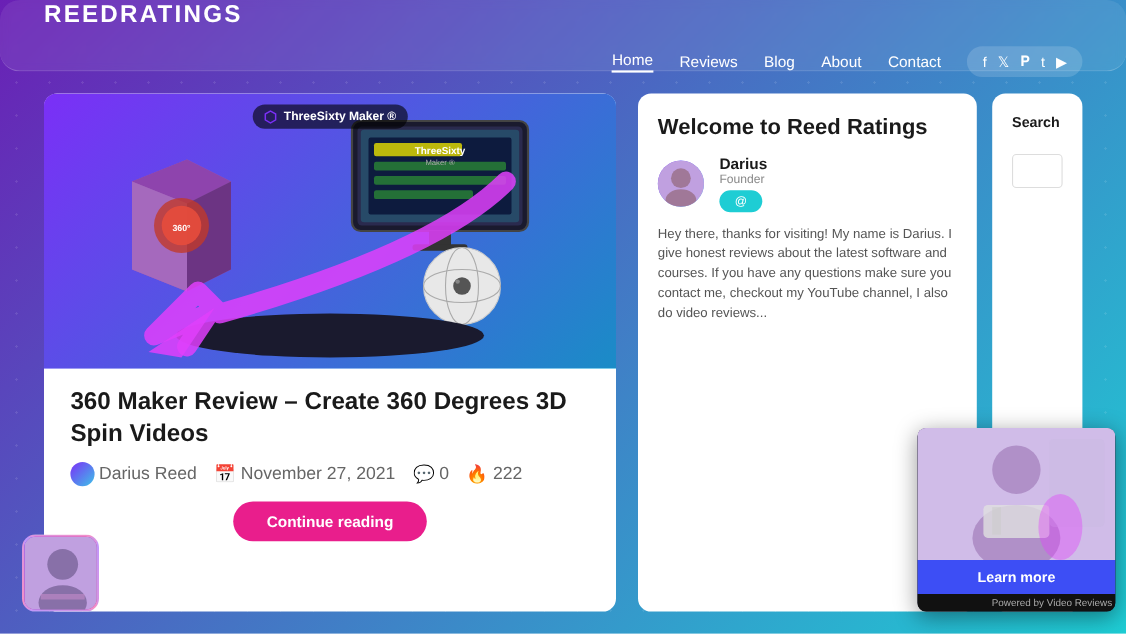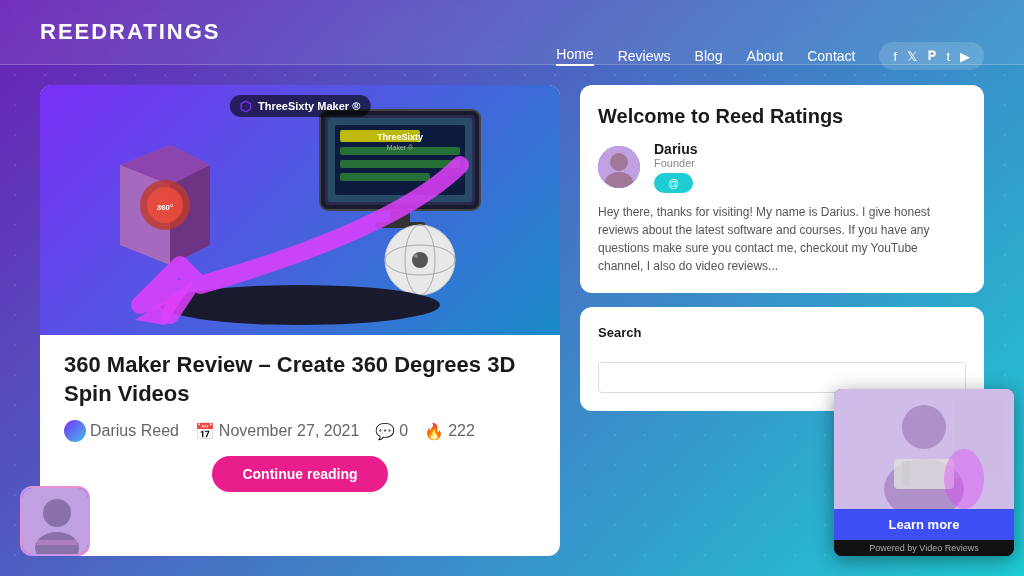--- a/index.html
+++ b/index.html
@@ -11,24 +11,24 @@
       background: linear-gradient(135deg, #6a1fb5 0%, #1ecdd4 100%);
       position: relative;
     }
 
     
     .header {
       background: rgba(255,255,255,0.08);
       backdrop-filter: blur(4px);
       height: 65px;
       display: flex;
-      align-items: center;
       justify-content: space-between;
       padding: 0 40px;
       border-bottom: 1px solid rgba(255,255,255,0.2);
+      border-radius: 18px;
     }
     .logo {
       font-size: 22px;
       font-weight: 800;
       color: #fff;
       letter-spacing: 2px;
       text-transform: uppercase;
     }
     .nav {
       display: flex;
@@ -151,21 +151,21 @@
       cursor: pointer;
       display: block;
       margin: 0 auto;
       text-align: center;
     }
 
     
     .right-sidebar {
       flex: 1;
       display: flex;
-      flex-direction: column;
+      flex-direction: row;
       gap: 14px;
     }
     .sidebar-card {
       background: #fff;
       border-radius: 12px;
       padding: 18px;
     }
     .sidebar-title {
       font-size: 20px;
       font-weight: 700;
@@ -284,21 +284,21 @@
       padding: 8px;
       font-size: 13px;
       font-weight: 700;
       cursor: pointer;
       text-align: center;
     }
     .powered-by {
       background: #111;
       color: #aaa;
       font-size: 9px;
-      text-align: center;
+      text-align: right;
       padding: 3px;
     }
 
     
     .bg-dots {
       position: absolute;
       top: 0; left: 0; width: 100%; height: 100%;
       pointer-events: none;
       opacity: 0.1;
       background-image: radial-gradient(circle, #fff 1px, transparent 1px);

